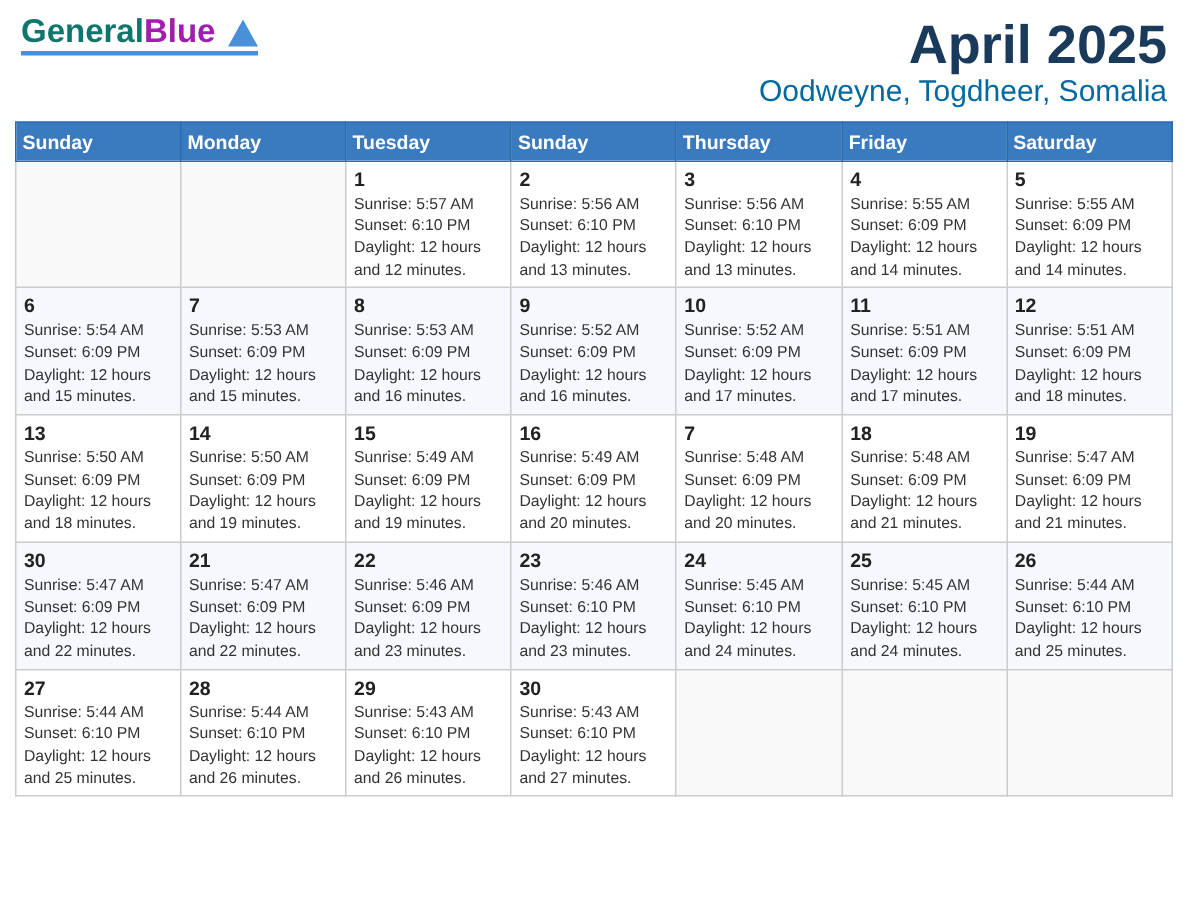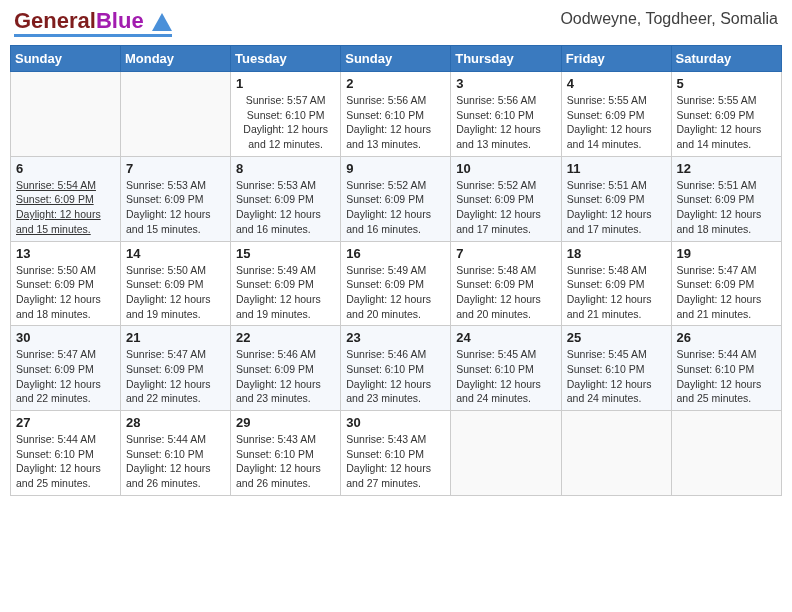--- a/index.html
+++ b/index.html
@@ -22,40 +22,40 @@
       flex-direction: column;
       align-items: flex-start;
     }
     .logo-text {
       font-size: 22px;
       font-weight: bold;
       color: #1a3a5c;
       line-height: 1;
     }
     .logo-text span {
-      color: #7f1d1d;
+      color: #0f766e;
     }
     .logo-underline {
       width: 100%;
       height: 3px;
       background: #4a90d9;
       margin-top: 2px;
     }
     .title-area {
       text-align: right;
     }
     .month-title {
       font-size: 36px;
       font-weight: bold;
       color: #1a3a5c;
       line-height: 1.1;
     }
     .location {
-      font-size: 16px;
-      color: #404040;
+      font-size: 20px;
+      color: #0369a1;
     }
     .calendar {
       width: 100%;
       border-collapse: collapse;
       border: 1px solid #ccc;
     }
     .calendar th {
       background: #3a7abf;
       color: #fff;
       font-size: 13px;
@@ -100,20 +100,21 @@
 
 <div class="header">
   <div class="logo">
     <div class="logo-text">
       <span>General</span><span style="color:#a21caf">Blue</span>
       <span style="display:inline-block; width:0; height:0; border-left:10px solid transparent; border-right:10px solid transparent; border-bottom:18px solid #4a90d9; margin-left:2px; vertical-align:middle;"></span>
     </div>
     <div class="logo-underline"></div>
   </div>
   <div class="title-area">
+    <div class="month-title">April 2025</div>
     <div class="location">Oodweyne, Togdheer, Somalia</div>
   </div>
 </div>
 
 <table class="calendar">
   <thead>
     <tr>
     <th>Sunday</th>
         <th>Monday</th>
         <th>Tuesday</th>
@@ -122,21 +123,21 @@
         <th>Friday</th>
         <th>Saturday</th>
       </tr>
   </thead>
   <tbody id="calendar-body">
   <tr>
         <td class="empty"></td>
         <td class="empty"></td>
         <td>
           <div class="day-num">1</div>
-          <div class="day-info" style="white-space: pre-line; text-align: center;">Sunrise: 5:57 AM
+          <div class="day-info" style="white-space: pre-line;">Sunrise: 5:57 AM
 Sunset: 6:10 PM
 Daylight: 12 hours and 12 minutes.</div>
         </td>
         <td>
           <div class="day-num">2</div>
           <div class="day-info" style="white-space: pre-line;">Sunrise: 5:56 AM
 Sunset: 6:10 PM
 Daylight: 12 hours and 13 minutes.</div>
         </td>
         <td>
@@ -154,21 +155,21 @@
         <td>
           <div class="day-num">5</div>
           <div class="day-info" style="white-space: pre-line;">Sunrise: 5:55 AM
 Sunset: 6:09 PM
 Daylight: 12 hours and 14 minutes.</div>
         </td>
       </tr>
       <tr>
         <td>
           <div class="day-num">6</div>
-          <div class="day-info" style="white-space: pre-line; text-decoration: underline;">Sunrise: 5:54 AM
+          <div class="day-info" style="white-space: pre-line;">Sunrise: 5:54 AM
 Sunset: 6:09 PM
 Daylight: 12 hours and 15 minutes.</div>
         </td>
         <td>
           <div class="day-num">7</div>
           <div class="day-info" style="white-space: pre-line;">Sunrise: 5:53 AM
 Sunset: 6:09 PM
 Daylight: 12 hours and 15 minutes.</div>
         </td>
         <td>

